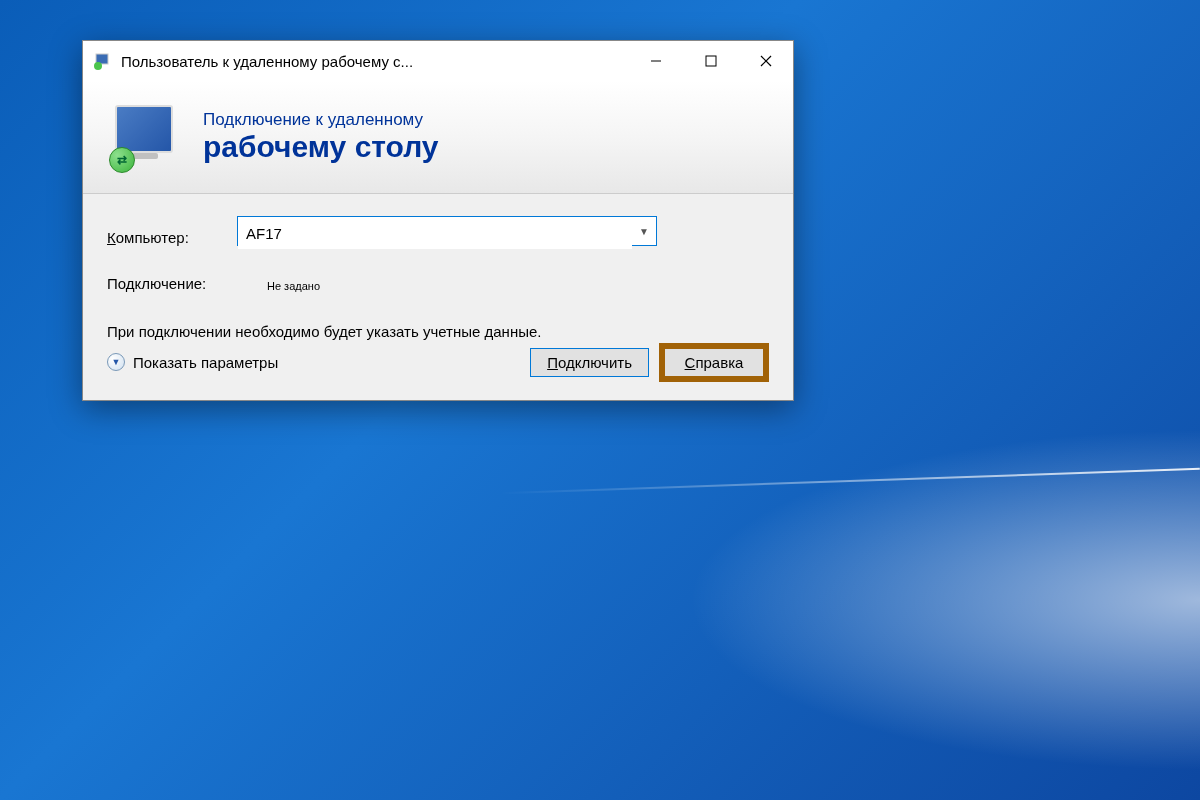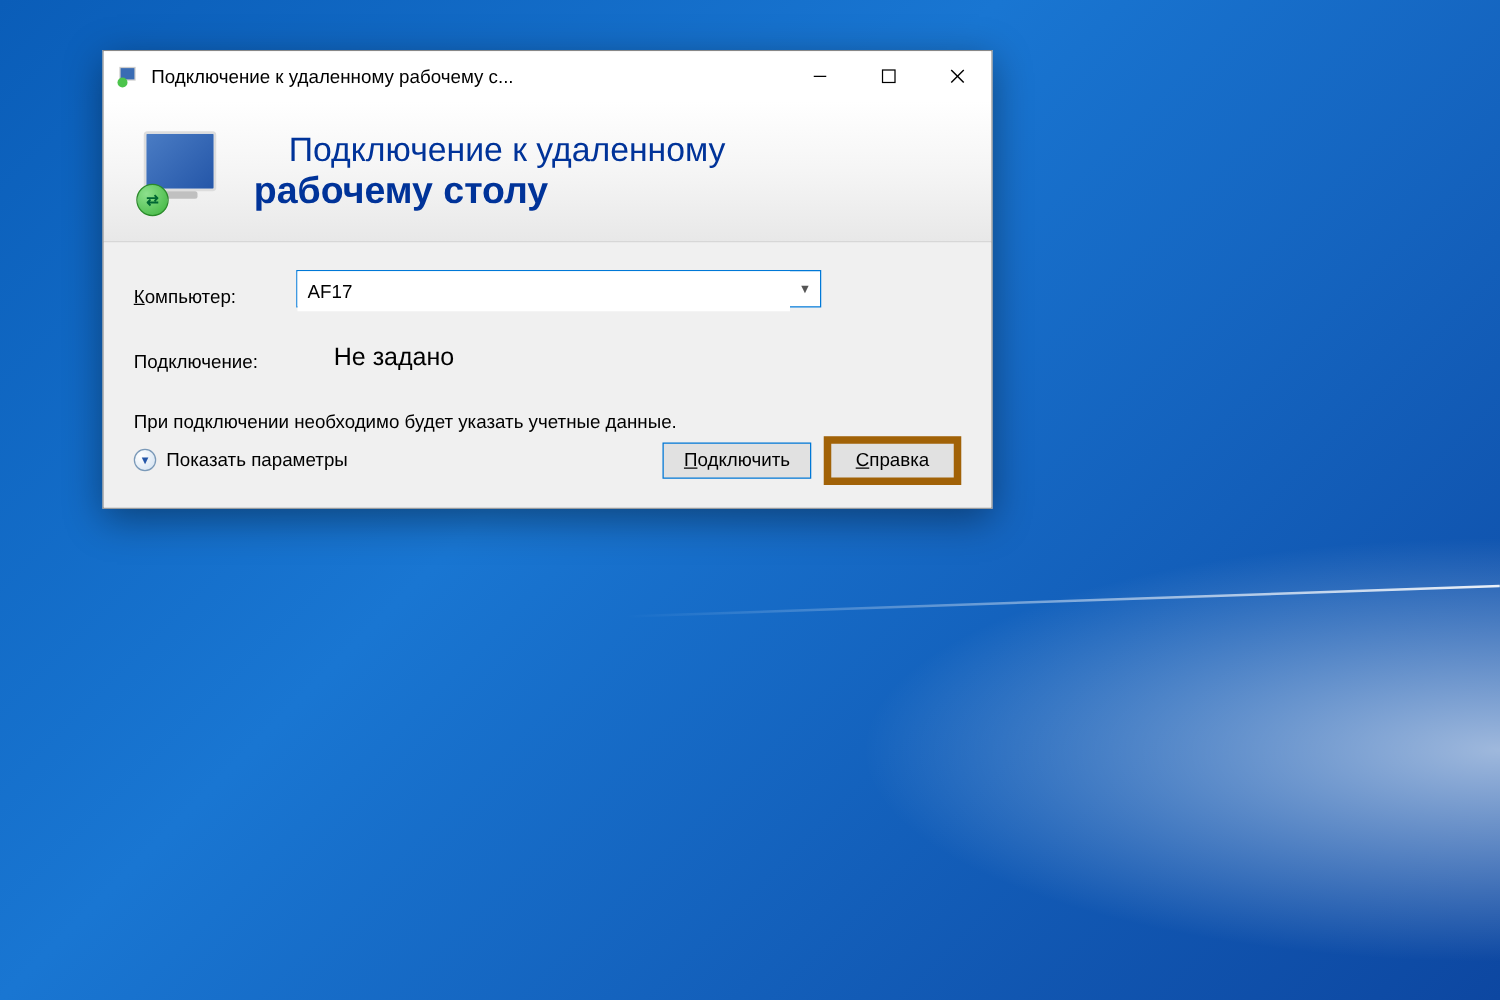--- a/index.html
+++ b/index.html
@@ -119,24 +119,23 @@
       justify-content: center;
       font-size: 12px;
       font-weight: bold;
       color: #063;
     }
     .banner-text {
       display: flex;
       flex-direction: column;
     }
     .banner-line1 {
-      font-size: 27px;
+      font-size: 17px;
       color: #003399;
       font-weight: 400;
-      margin-left: 28px;
     }
     .banner-line2 {
       font-size: 30px;
       color: #003399;
       font-weight: 700;
     }
     .content-area {
       background: #f0f0f0;
       padding: 22px 24px 18px 24px;
     }
@@ -170,21 +169,21 @@
     .combo-arrow {
       width: 24px;
       display: flex;
       align-items: center;
       justify-content: center;
       cursor: pointer;
       color: #555;
       font-size: 10px;
     }
     .user-value {
-      font-size: 20px;
+      font-size: 11px;
       color: #000;
       margin-left: 30px;
     }
     .hint-text {
       font-size: 15px;
       color: #000;
       line-height: 1.45;
       margin-top: 4px;
     }
     .bottom-row {
@@ -232,21 +231,21 @@
 <div class="desktop-ray"></div>
 
 <div class="window">
   <div class="titlebar">
     <div class="titlebar-icon">
       <svg viewBox="0 0 20 20">
           <rect x="3" y="3" width="12" height="10" fill="#3a6cb4" stroke="#ccc"></rect>
           <circle cx="5" cy="15" r="4" fill="#4cc44c"></circle>
         </svg>
     </div>
-    <div class="titlebar-title">Подключение к удаленному рабочему с...</div>
+    <div class="titlebar-title">Пользователь к удаленному рабочему с...</div>
     <div class="win-controls">
       <div class="win-btn">
         <svg width="12" height="12">
             <line x1="1" y1="6" x2="11" y2="6" stroke="#000" stroke-width="1"></line>
           </svg>
       </div>
       <div class="win-btn">
         <svg width="12" height="12">
             <rect x="1" y="1" width="10" height="10" fill="none" stroke="#000" stroke-width="1"></rect>
           </svg>

